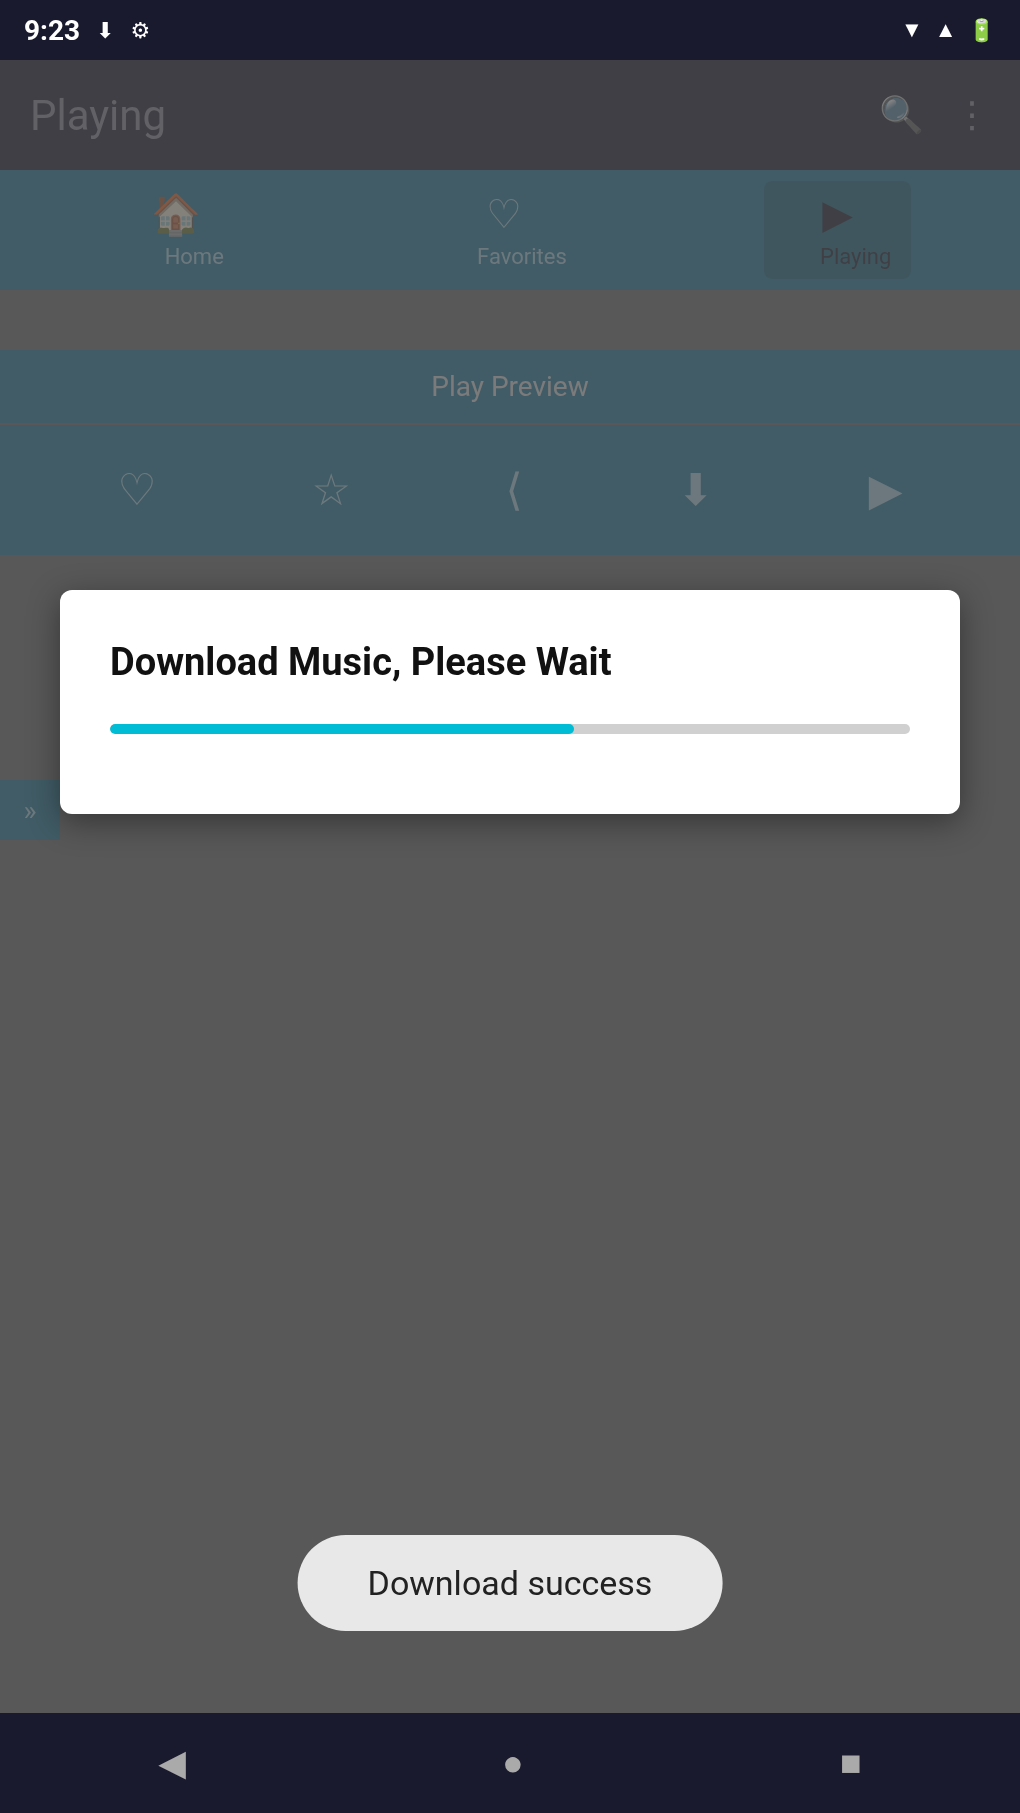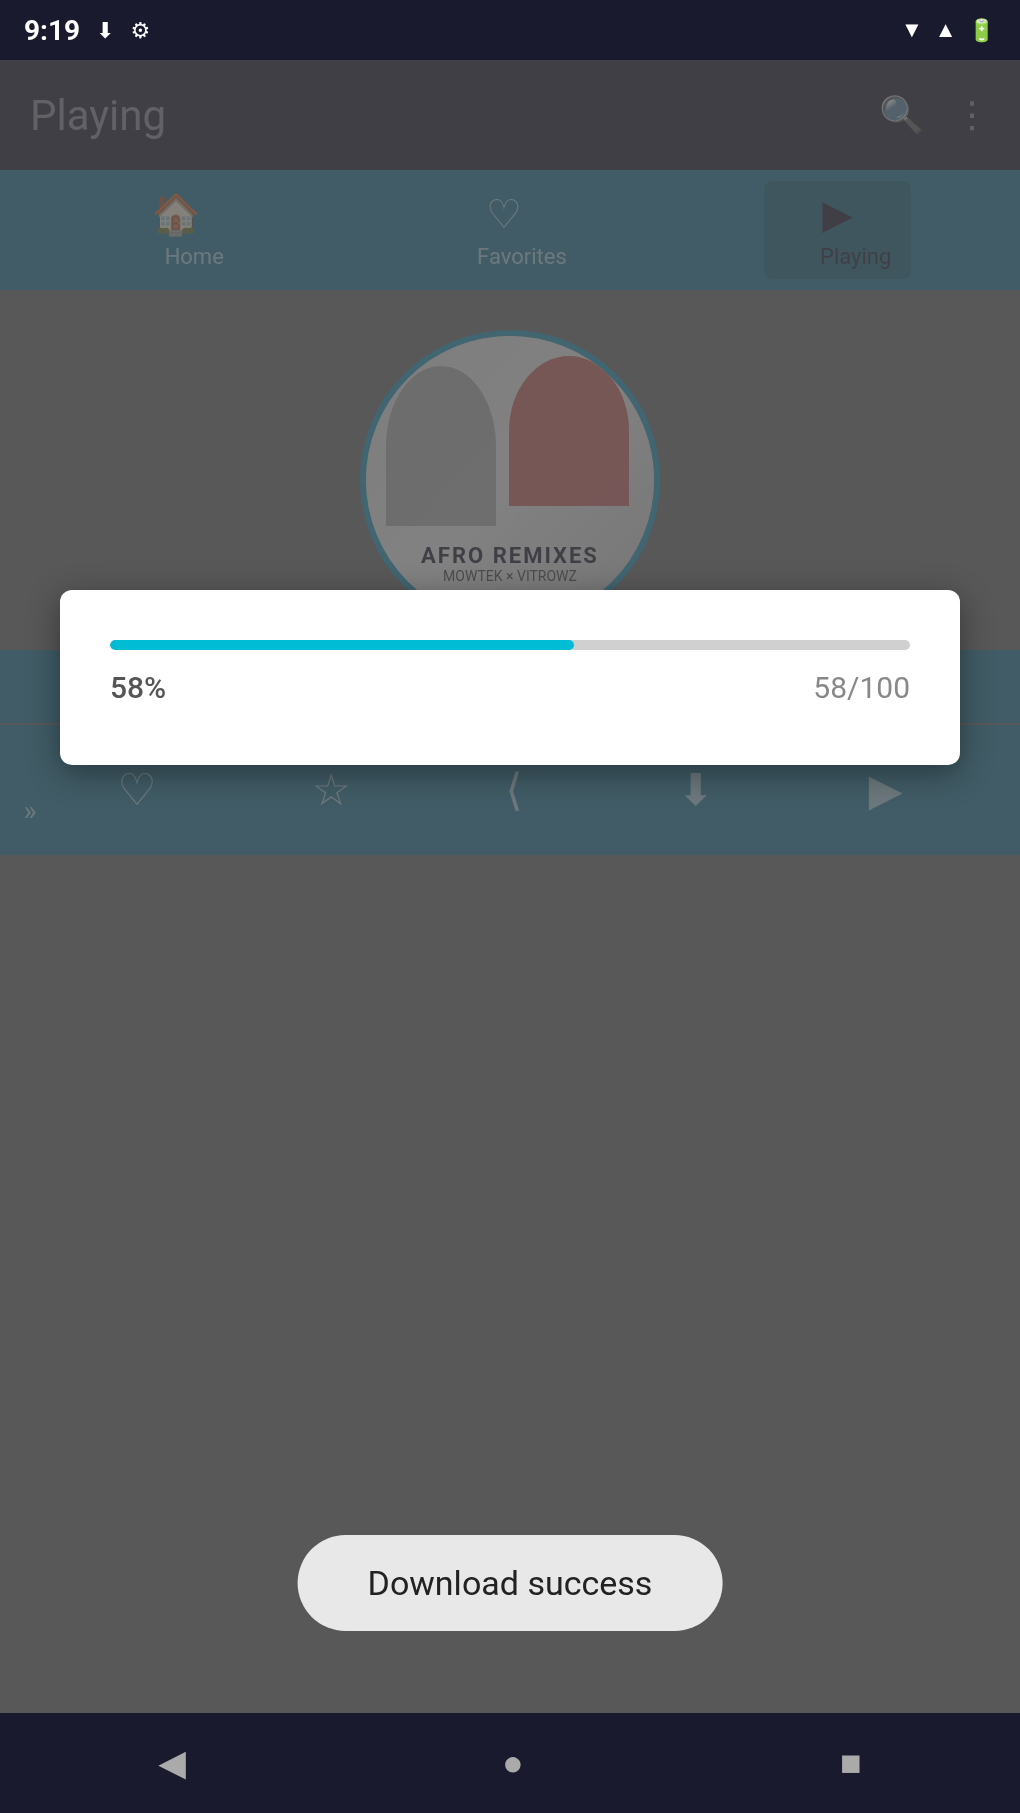--- a/index.html
+++ b/index.html
@@ -325,21 +325,21 @@
       font-size: 28px;
     }
   </style>
 </head>
 <body>
 
 <div class="overlay"></div>
 
 <div class="status-bar">
   <div class="status-left">
-    <span class="status-time">9:19</span>
+    <span class="status-time">9:23</span>
     <span class="status-icon">⬇</span>
     <span class="status-icon">⚙</span>
   </div>
   <div class="status-right">
     <span>▼</span>
     <span>▲</span>
     <span>🔋</span>
   </div>
 </div>
 
@@ -361,55 +361,42 @@
     <span class="nav-tab-label">Favorites</span>
   </div>
   <div class="nav-tab active">
     <span class="nav-tab-icon">▶</span>
     <span class="nav-tab-label">Playing</span>
   </div>
 </div>
 
 <div class="main-content">
 
-  <div class="album-art-container">
-    <div class="album-art-inner">
-      <div class="album-silhouette-left"></div>
-      <div class="album-silhouette-right"></div>
-      <div class="album-text">
-        <div class="album-title">AFRO REMIXES</div>
-        <div class="album-subtitle">MOWTEK × VITROWZ</div>
-      </div>
-    </div>
-  </div>
 
   <div class="play-preview-bar">
     <span class="play-preview-text">Play Preview</span>
   </div>
 
   <div class="bottom-action-bar">
     <span class="action-icon">♡</span>
     <span class="action-icon">☆</span>
     <span class="action-icon">⟨</span>
     <span class="action-icon">⬇</span>
     <span class="action-icon">▶</span>
   </div>
 </div>
 
 <div class="chevron-area">
   <span class="chevron-text">»</span>
 </div>
 
 <div class="dialog">
+  <div class="dialog-title">Download Music, Please Wait</div>
   <div class="progress-bar-track">
     <div class="progress-bar-fill" style="width: 58%"></div>
-  </div>
-  <div class="progress-labels">
-    <span class="progress-percent">58%</span>
-    <span class="progress-count">58/100</span>
   </div>
 </div>
 
 <div class="toast">
   <span class="toast-text">Download success</span>
 </div>
 
 <div class="bottom-nav">
   <span class="bottom-nav-btn">◀</span>
   <span class="bottom-nav-btn">●</span>

